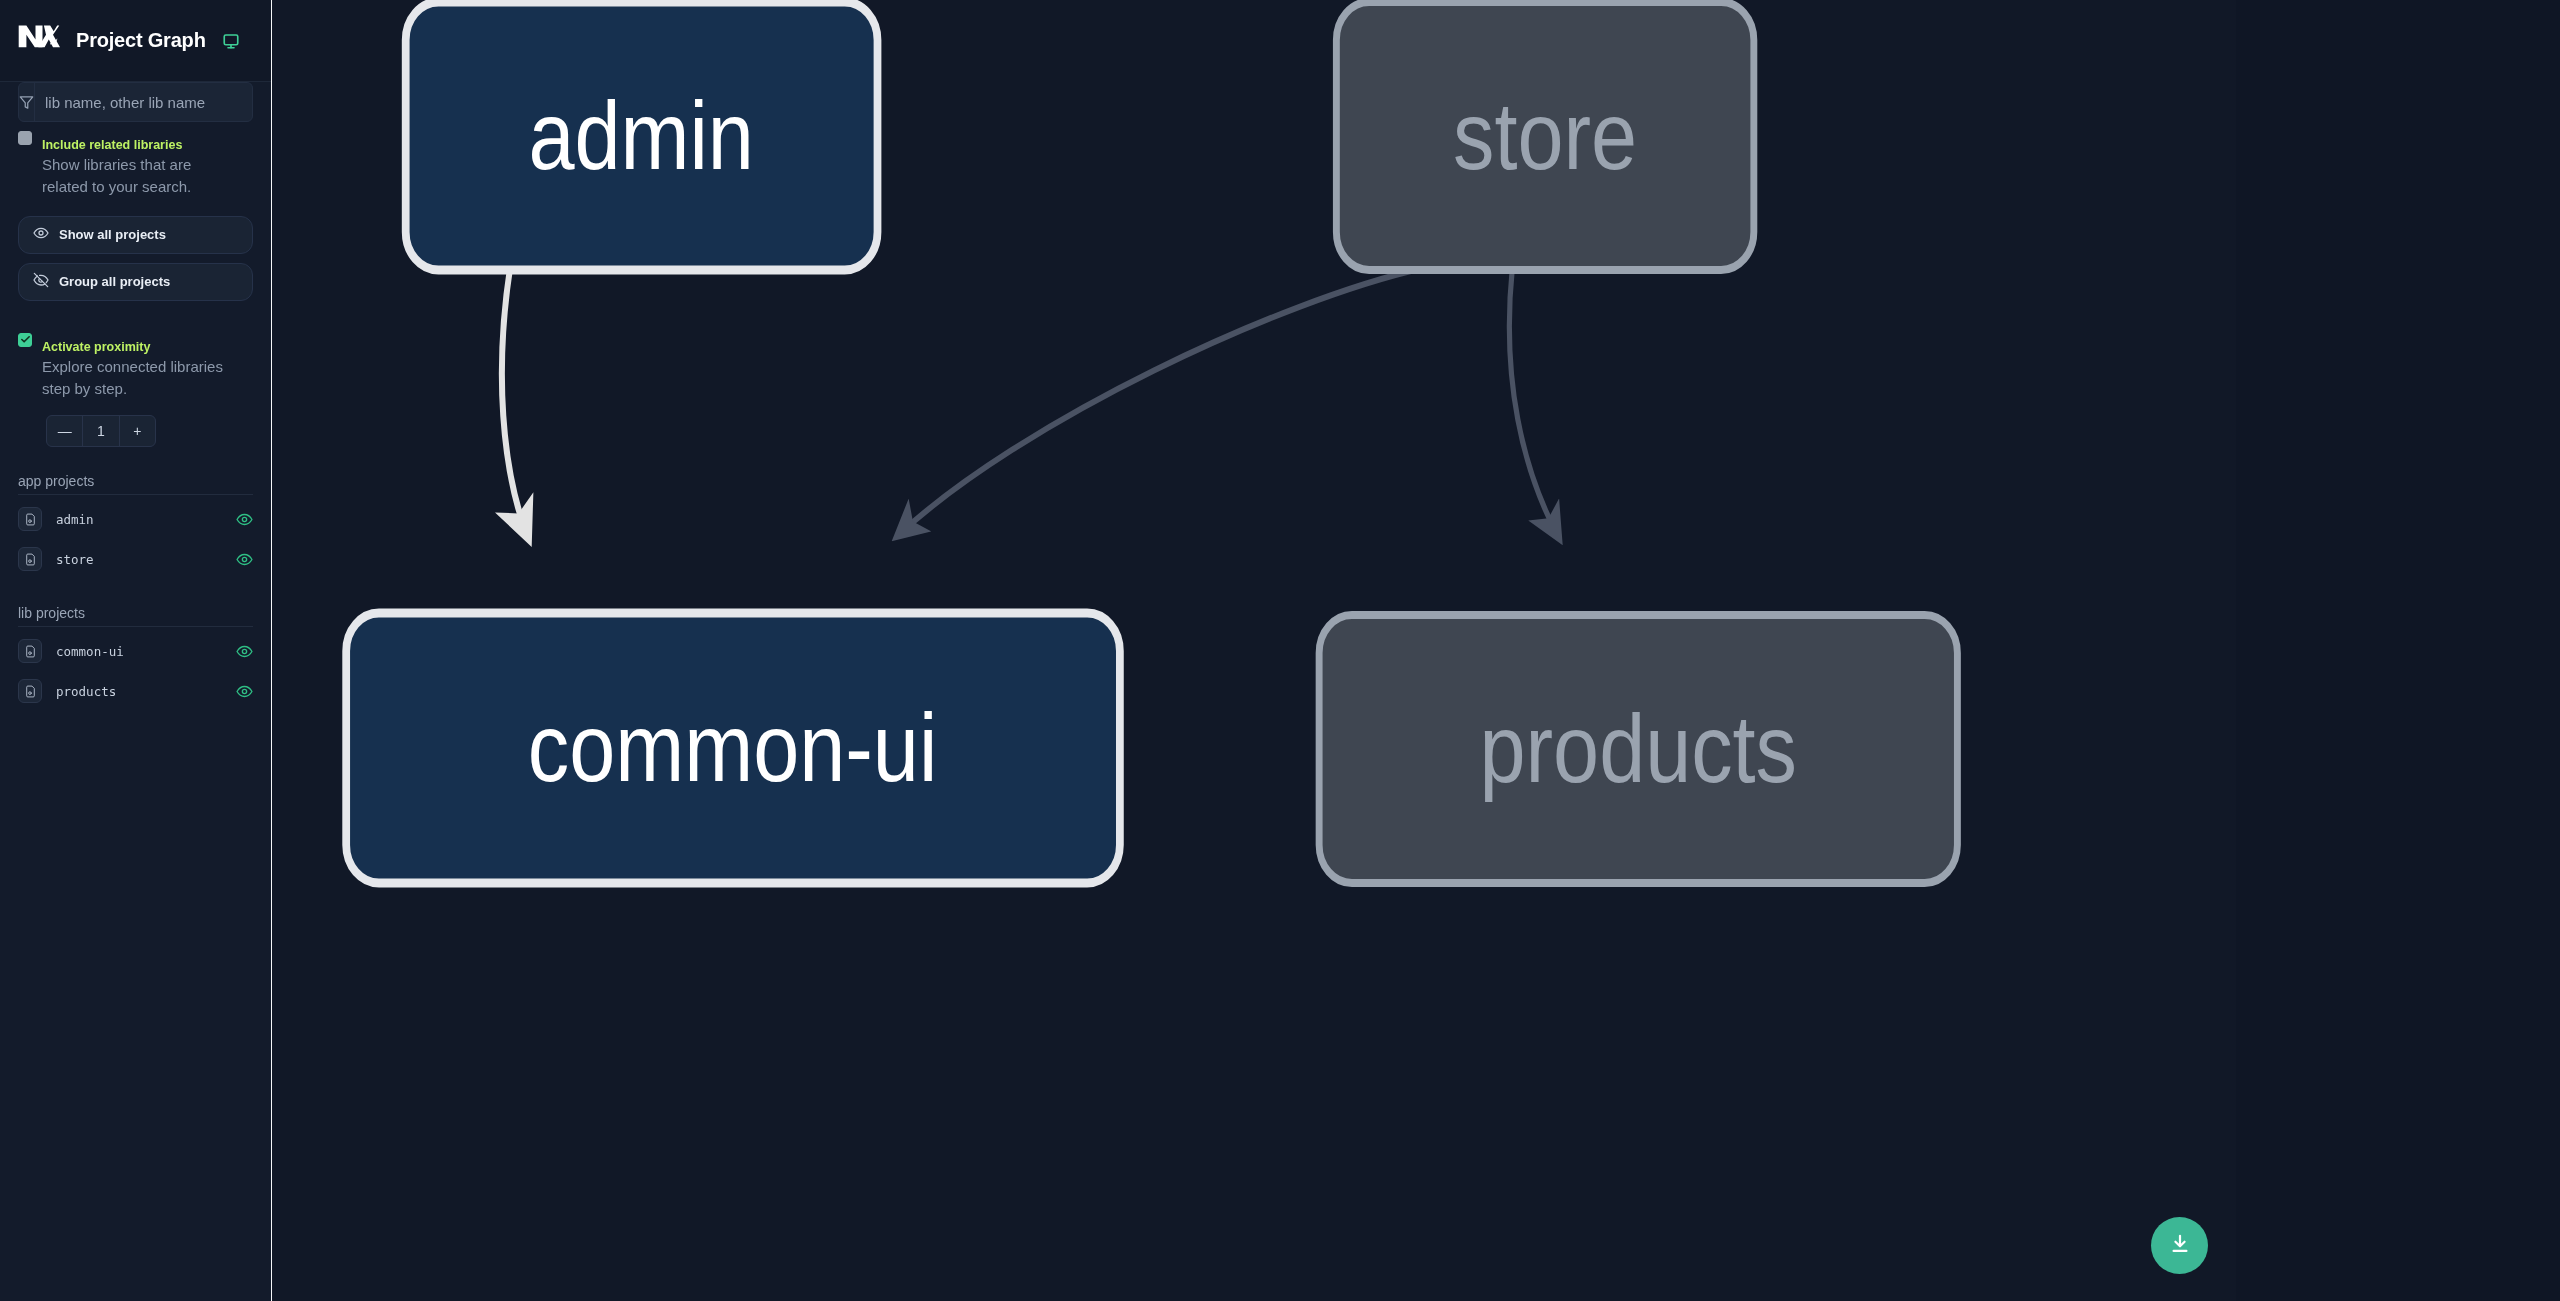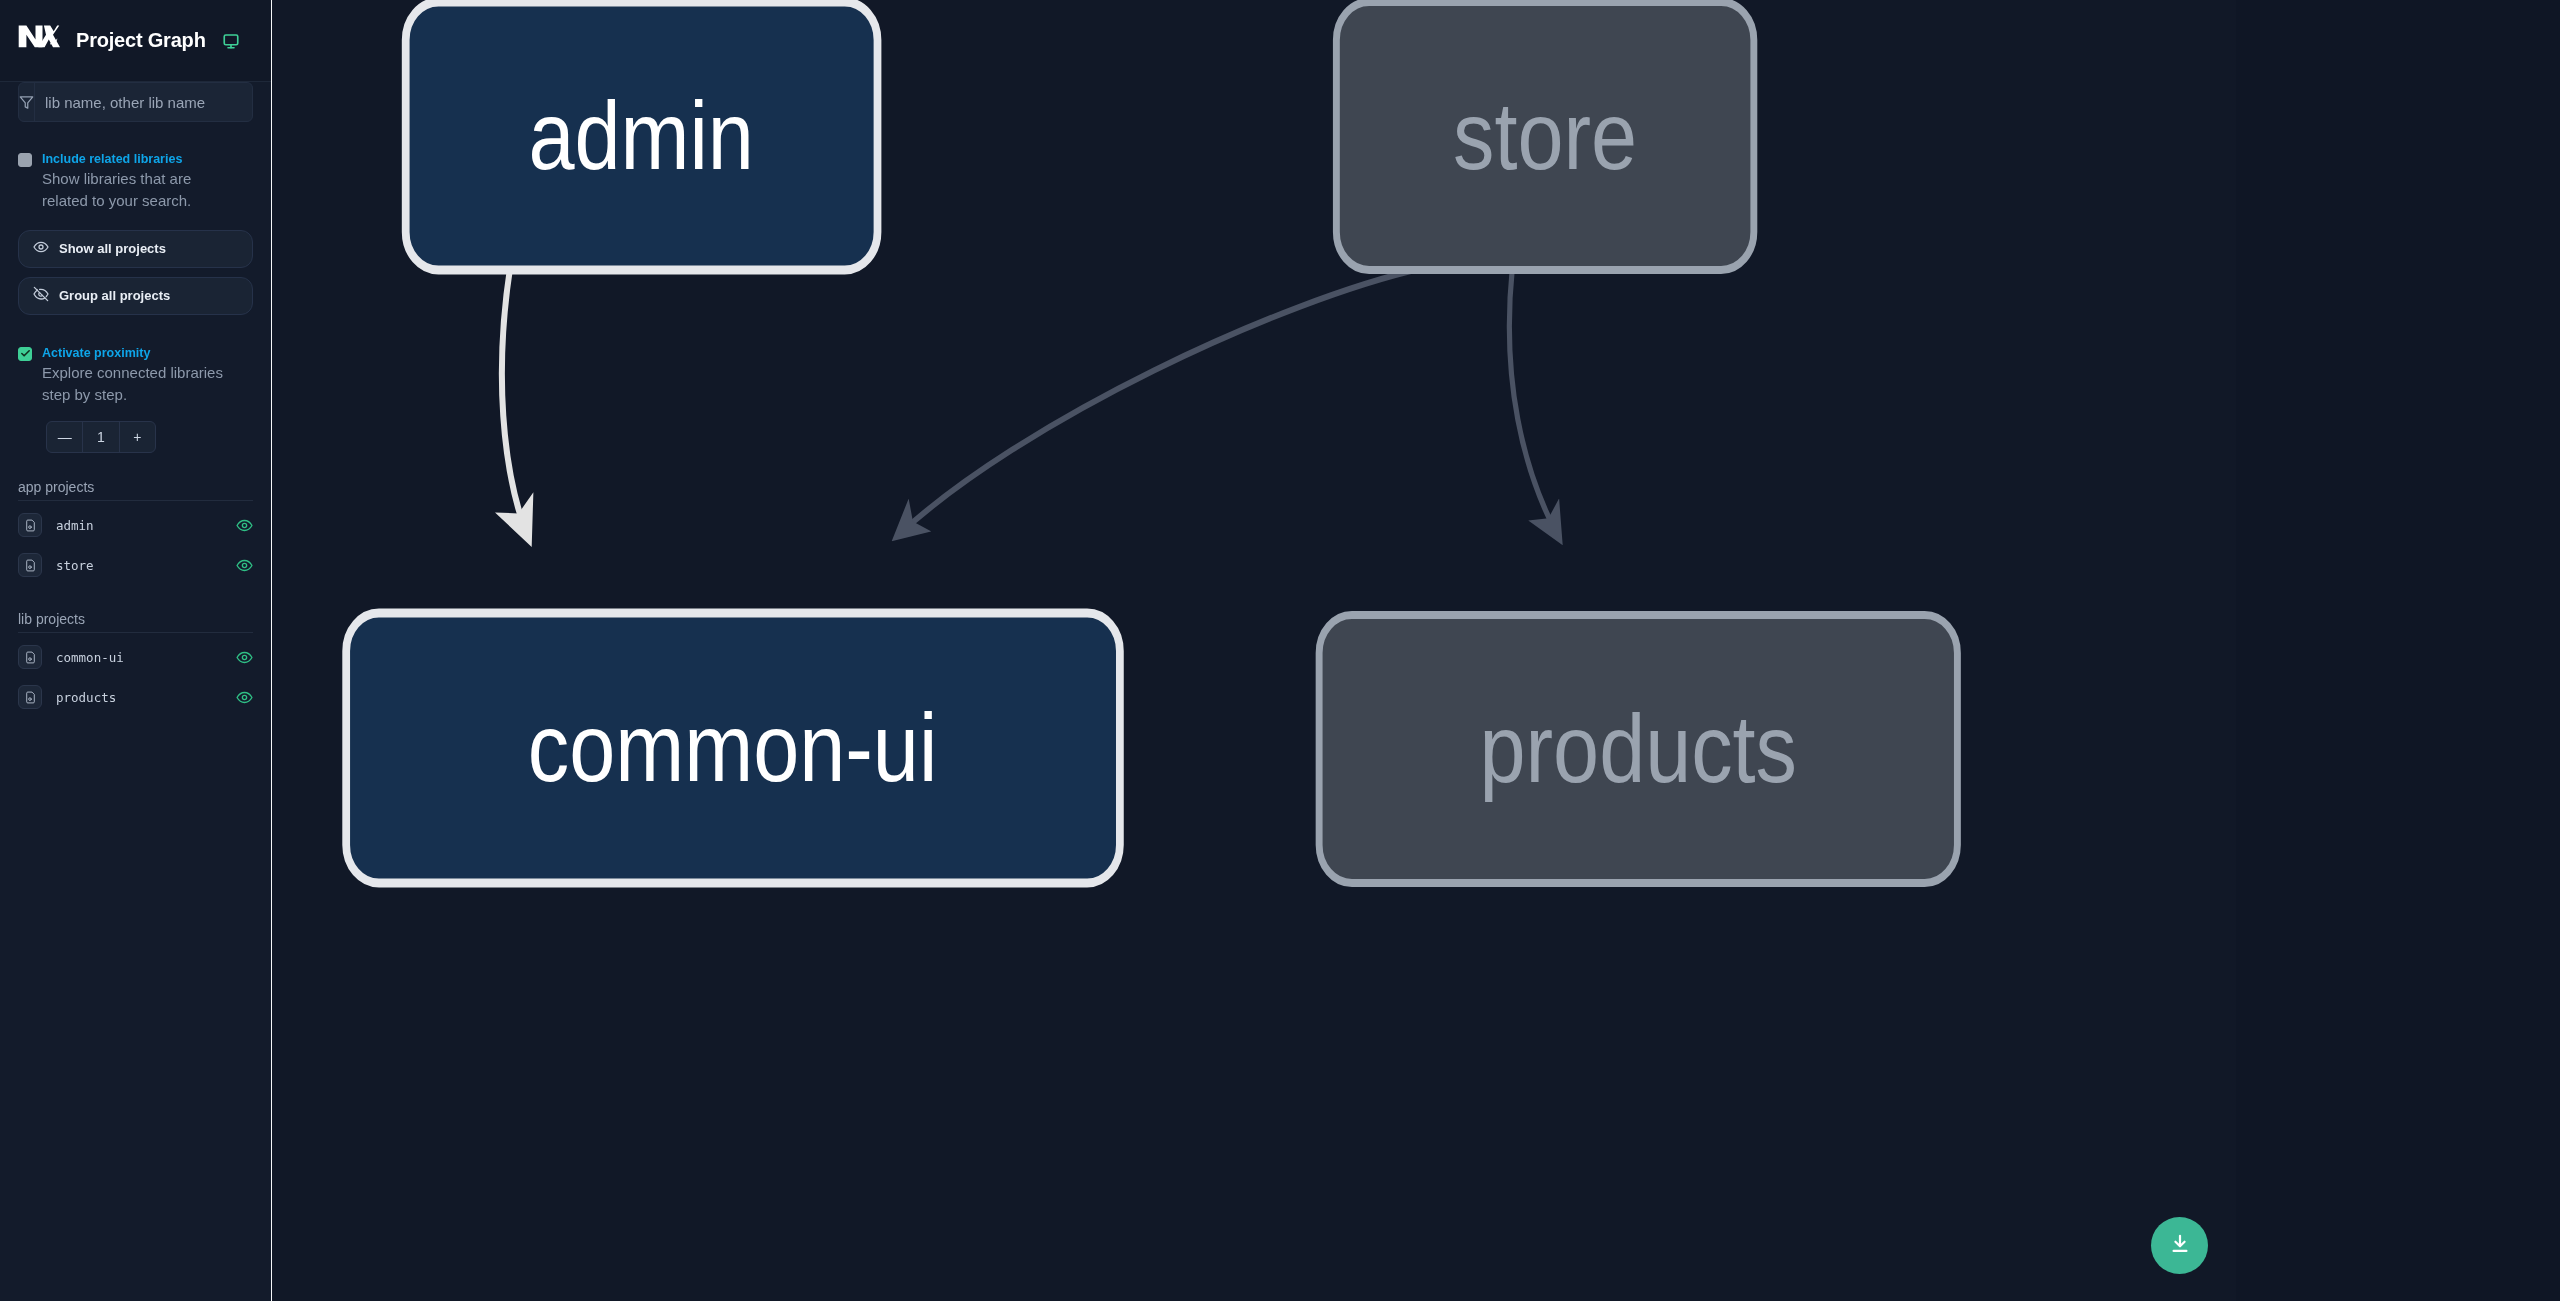--- a/index.html
+++ b/index.html
@@ -47,21 +47,21 @@
     padding: 0 18px 0 18px;
   }
 
   .search-row {
     display: flex; align-items: stretch;
     height: 40px;
     background: #1b2536;
     border: 1px solid #232e42;
     border-radius: 6px;
     overflow: hidden;
-    margin-bottom: 22px;
+    margin-bottom: 0;
   }
   .search-icon-box {
     width: 33px; display: flex; align-items: center; justify-content: center;
     border-right: 1px solid #232e42;
     color: #94a0b2;
   }
   .search-icon-box svg { width: 15px; height: 15px; }
   .search-input {
     flex: 1; background: transparent; border: 0; outline: none;
     color: #e6ebf2; font-size: 15px;
@@ -75,21 +75,21 @@
     width: 14px; height: 14px; flex: 0 0 14px; margin-top: 3px;
     border-radius: 3px; background: #9aa3af; border: 1px solid #9aa3af;
   }
   .cbox.white { background: #ffffff; border-color: #ffffff; }
   .cbox.checked {
     background: #3ecf96; border-color: #3ecf96;
     display: flex; align-items: center; justify-content: center;
   }
   .cbox.checked svg { width: 11px; height: 11px; color: #10301f; }
   .check-texts { display: flex; flex-direction: column; }
-  .check-title { font-size: 12.5px; font-weight: bold; color: #0ea5e9; line-height: 1.45; }
+  .check-title { font-size: 12.5px; font-weight: bold; color: #bef264; line-height: 1.45; margin-top: 8px; }
   .check-desc { font-size: 15px; color: #8d99ab; line-height: 1.45; max-width: 185px; }
 
   .btn-row {
     display: flex; align-items: center; gap: 10px;
     height: 38px; width: 100%;
     background: #1a2434;
     border: 1px solid #26324a;
     border-radius: 12px;
     padding: 0 14px;
     margin-bottom: 9px;

